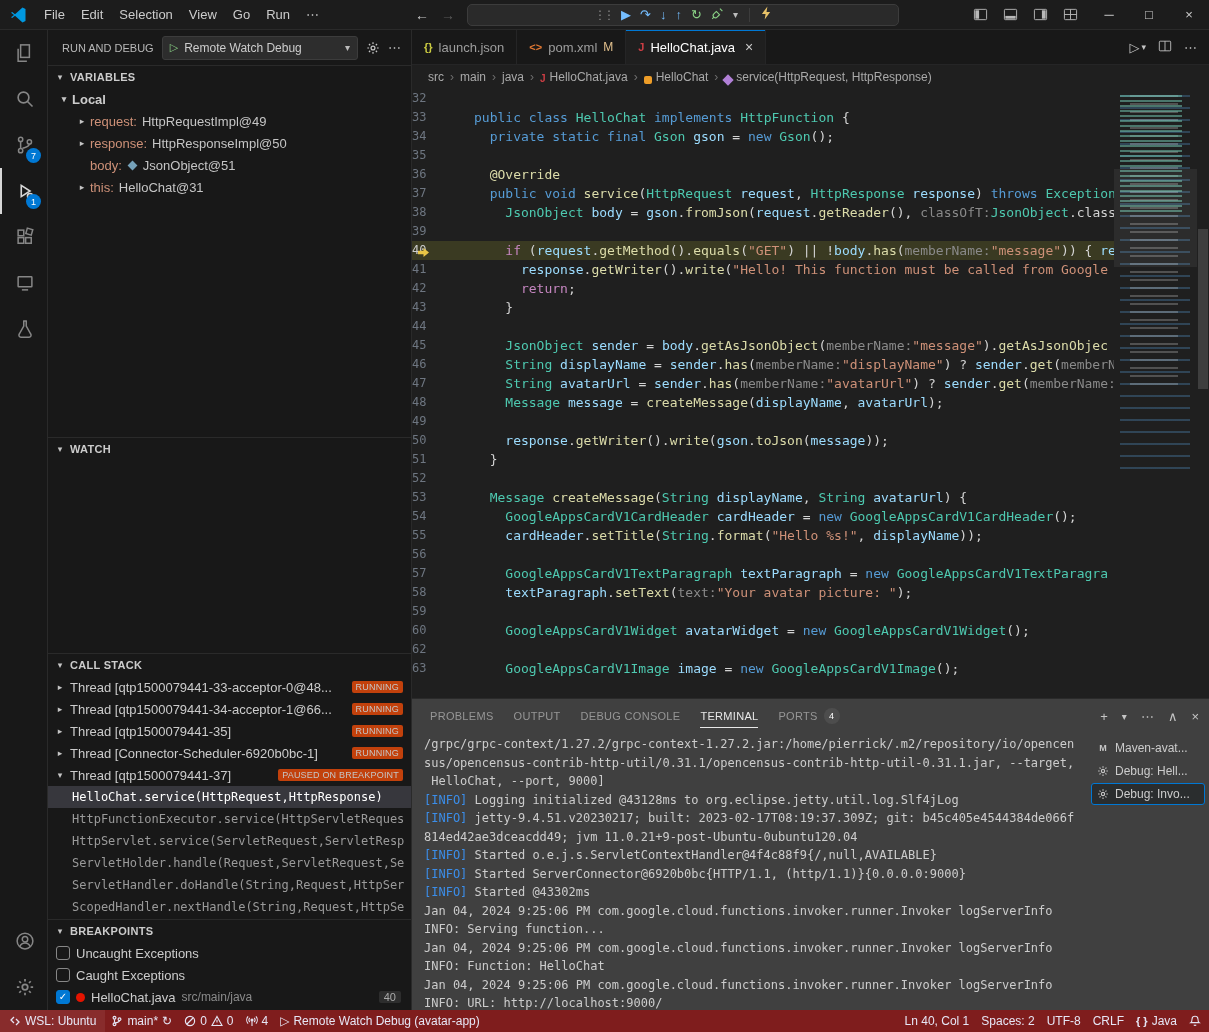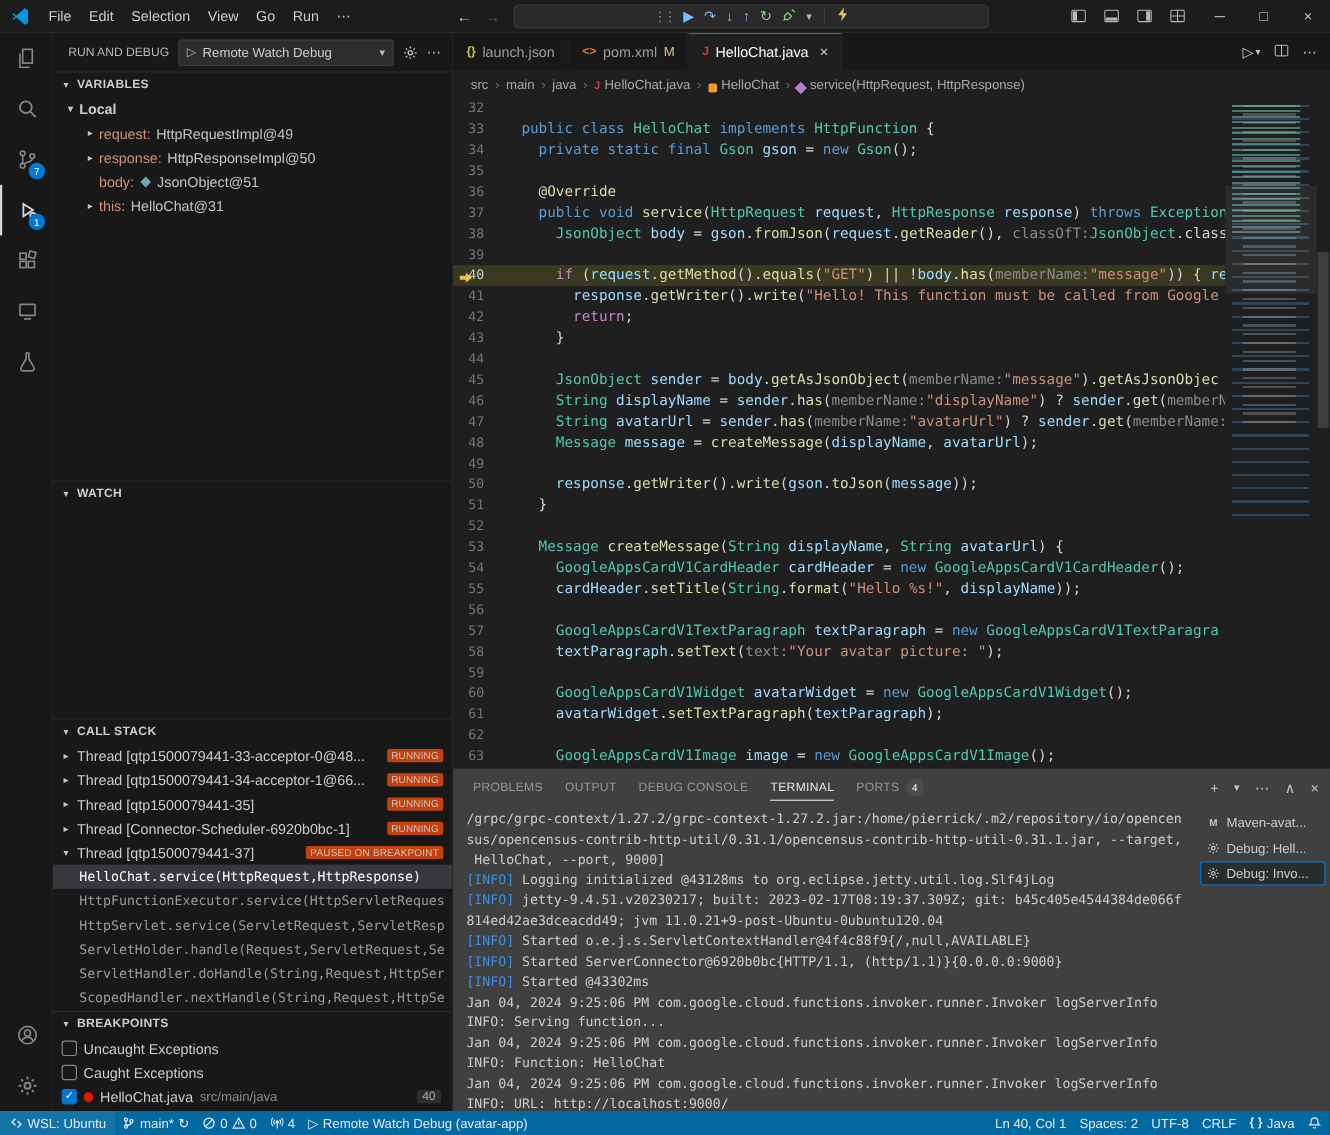--- a/index.html
+++ b/index.html
@@ -88,21 +88,21 @@
 .bc-sep{color:#6e6e6e;margin:0 2px;font-size:12px}
 .bc-item{display:flex;align-items:flex-end;gap:4px}
 .bc-java{color:#cc3e44;font-weight:700;font-size:10px}
 .sym{width:8px;height:8px;flex:none}
 .sym-class{background:#ee9d28;border-radius:2px}
 .sym-method{background:#b180d7;transform:rotate(45deg)}
 .editor-body{flex:1;display:flex;position:relative;background:#1f1f1f;min-height:0;overflow:hidden}
 .code{flex:1;font-family:"DejaVu Sans Mono",monospace;font-size:13px;overflow:hidden;min-width:0}
 .code-line{height:19px;line-height:19px;display:flex;white-space:pre}
 .code-line.current{background:#3a3a22}
-.gutter{width:62px;flex:none;text-align:center;padding-right:20px;color:#6e7681;position:relative;font-size:12px}
+.gutter{width:62px;flex:none;text-align:left;padding-right:20px;color:#6e7681;position:relative;font-size:12px}
 .code-line.current .gutter{color:#ccc}
 .stack-arrow{position:absolute;left:5px;top:4px}
 .line-content{flex:1;overflow:hidden}
 .tok-k{color:#569cd6}.tok-c{color:#c586c0}.tok-t{color:#4ec9b0}.tok-f{color:#dcdcaa}
 .tok-v{color:#9cdcfe}.tok-s{color:#ce9178}.tok-h{color:#8a8a8a}.tok-p{color:#d4d4d4}.tok-a{color:#dcdcaa}
 .minimap{width:95px;flex:none;position:relative}
 .minimap-texture{position:absolute;top:6px;left:6px;width:74px;height:380px;
  background-image:
   repeating-linear-gradient(180deg, rgba(110,190,170,.55) 0px, rgba(110,190,170,.55) 2px, transparent 2px, transparent 5px),
   repeating-linear-gradient(180deg, rgba(210,210,210,.28) 0px, rgba(210,210,210,.28) 2px, transparent 2px, transparent 8px),
@@ -127,21 +127,21 @@
 .term-line{white-space:pre;height:18.5px;overflow:hidden}
 .t-i{color:#3b8eea}
 .terminal-side{width:118px;flex:none;padding:4px 4px 0 0;display:flex;flex-direction:column;gap:1px}
 .term-item{height:22px;display:flex;align-items:center;gap:5px;padding:0 4px;font-size:12px;color:#ccc;border:1px solid transparent;border-radius:3px;overflow:hidden;white-space:nowrap}
 .term-item.selected{background:#2a2d2e;border-color:#0078d4}
 .term-icon{width:14px;flex:none;display:flex;align-items:center;justify-content:center;color:#c5c5c5}
 .term-icon.maven{font-size:9px;font-weight:700}
 .term-label{overflow:hidden;text-overflow:ellipsis}
 
 
-.statusbar{height:22px;background:#0369a1;display:flex;align-items:flex-end;color:#e6e6f5;font-size:12px;flex:none}
+.statusbar{height:22px;background:#7f1d1d;display:flex;align-items:flex-end;color:#e6e6f5;font-size:12px;flex:none}
 .sb-item{display:flex;align-items:center;gap:4px;padding:0 6px;height:100%;white-space:nowrap}
 .sb-remote{background:rgba(255,255,255,.07);padding:0 9px}
 .sb-right{margin-left:auto;display:flex;height:100%;padding-right:2px}
 .sb-icon{display:flex;align-items:center}
 .sb-braces{font-weight:700;font-size:11px}
 </style>
 </head>
 <body>
 
 <div class="window">
@@ -511,21 +511,20 @@
             <div class="code-line"><span class="gutter">51</span><span class="line-content"><span class="tok-p">  }</span></span></div>
             <div class="code-line"><span class="gutter">52</span><span class="line-content"></span></div>
             <div class="code-line"><span class="gutter">53</span><span class="line-content"><span class="tok-p">  </span><span class="tok-t">Message</span><span class="tok-p"> </span><span class="tok-f">createMessage</span><span class="tok-p">(</span><span class="tok-t">String</span><span class="tok-p"> </span><span class="tok-v">displayName</span><span class="tok-p">, </span><span class="tok-t">String</span><span class="tok-p"> </span><span class="tok-v">avatarUrl</span><span class="tok-p">) {</span></span></div>
             <div class="code-line"><span class="gutter">54</span><span class="line-content"><span class="tok-p">    </span><span class="tok-t">GoogleAppsCardV1CardHeader</span><span class="tok-p"> </span><span class="tok-v">cardHeader</span><span class="tok-p"> = </span><span class="tok-k">new</span><span class="tok-p"> </span><span class="tok-t">GoogleAppsCardV1CardHeader</span><span class="tok-p">();</span></span></div>
             <div class="code-line"><span class="gutter">55</span><span class="line-content"><span class="tok-p">    </span><span class="tok-v">cardHeader</span><span class="tok-p">.</span><span class="tok-f">setTitle</span><span class="tok-p">(</span><span class="tok-t">String</span><span class="tok-p">.</span><span class="tok-f">format</span><span class="tok-p">(</span><span class="tok-s">"Hello %s!"</span><span class="tok-p">, </span><span class="tok-v">displayName</span><span class="tok-p">));</span></span></div>
             <div class="code-line"><span class="gutter">56</span><span class="line-content"></span></div>
             <div class="code-line"><span class="gutter">57</span><span class="line-content"><span class="tok-p">    </span><span class="tok-t">GoogleAppsCardV1TextParagraph</span><span class="tok-p"> </span><span class="tok-v">textParagraph</span><span class="tok-p"> = </span><span class="tok-k">new</span><span class="tok-p"> </span><span class="tok-t">GoogleAppsCardV1TextParagra</span></span></div>
             <div class="code-line"><span class="gutter">58</span><span class="line-content"><span class="tok-p">    </span><span class="tok-v">textParagraph</span><span class="tok-p">.</span><span class="tok-f">setText</span><span class="tok-p">(</span><span class="tok-h">text:</span><span class="tok-s">"Your avatar picture: "</span><span class="tok-p">);</span></span></div>
             <div class="code-line"><span class="gutter">59</span><span class="line-content"></span></div>
             <div class="code-line"><span class="gutter">60</span><span class="line-content"><span class="tok-p">    </span><span class="tok-t">GoogleAppsCardV1Widget</span><span class="tok-p"> </span><span class="tok-v">avatarWidget</span><span class="tok-p"> = </span><span class="tok-k">new</span><span class="tok-p"> </span><span class="tok-t">GoogleAppsCardV1Widget</span><span class="tok-p">();</span></span></div>
-            <div class="code-line"><span class="gutter">61</span><span class="line-content"><span class="tok-p">    </span><span class="tok-v">avatarWidget</span><span class="tok-p">.</span><span class="tok-f">setTextParagraph</span><span class="tok-p">(</span><span class="tok-v">textParagraph</span><span class="tok-p">);</span></span></div>
             <div class="code-line"><span class="gutter">62</span><span class="line-content"></span></div>
             <div class="code-line"><span class="gutter">63</span><span class="line-content"><span class="tok-p">    </span><span class="tok-t">GoogleAppsCardV1Image</span><span class="tok-p"> </span><span class="tok-v">image</span><span class="tok-p"> = </span><span class="tok-k">new</span><span class="tok-p"> </span><span class="tok-t">GoogleAppsCardV1Image</span><span class="tok-p">();</span></span></div>
           </div>
         <div class="minimap">
           <div class="minimap-texture"></div>
           <div class="minimap-slider"></div>
         </div>
         <div class="vscroll"></div>
       </div>
 

